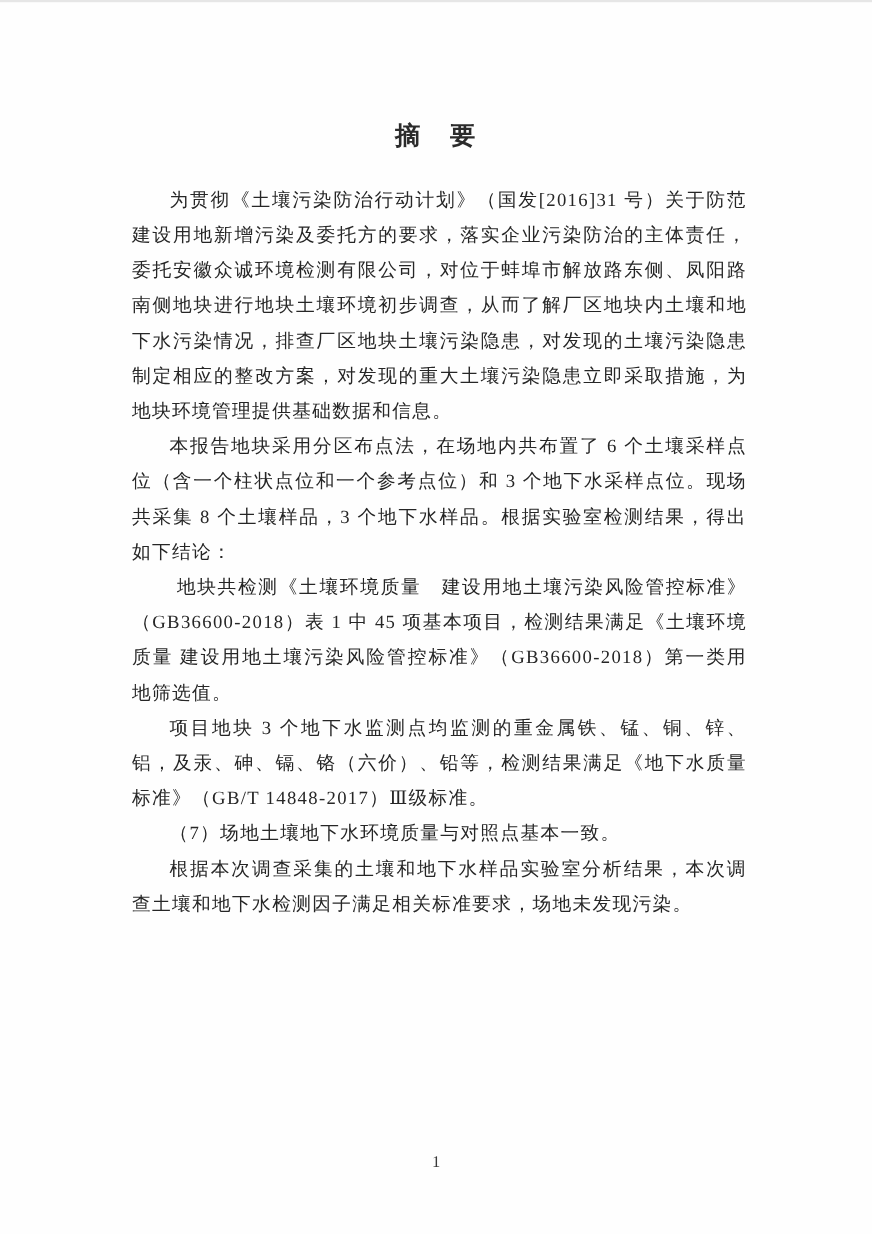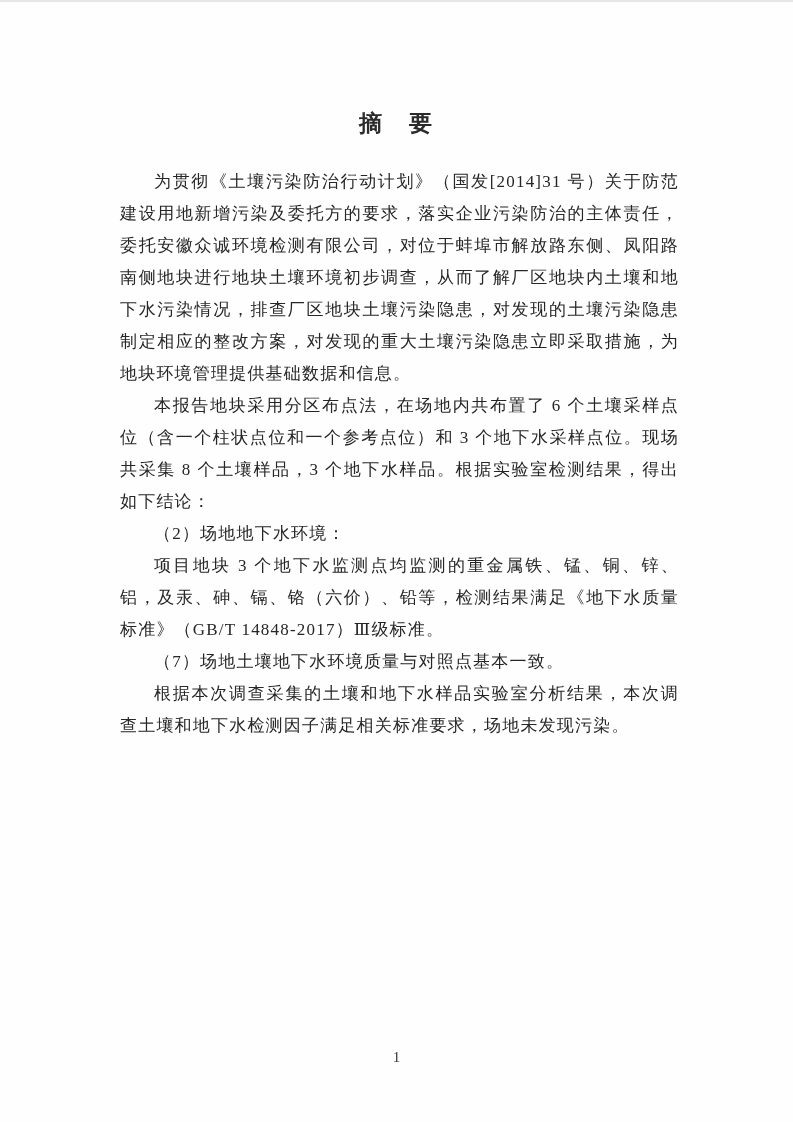--- a/index.html
+++ b/index.html
@@ -59,29 +59,29 @@
 </style>
 </head>
 <body>
 
 <div class="page">
 
   <h1 class="doc-title">摘　要</h1>
 
   <div class="doc-body">
 
-    <p>为贯彻《土壤污染防治行动计划》（国发[2014]31 号）关于防范建设用地新增污染及委托方的要求，落实企业污染防治的主体责任，委托安徽众诚环境检测有限公司，对位于蚌埠市解放路东侧、凤阳路南侧地块进行地块土壤环境初步调查，从而了解厂区地块内土壤和地下水污染情况，排查厂区地块土壤污染隐患，对发现的土壤污染隐患制定相应的整改方案，对发现的重大土壤污染隐患立即采取措施，为地块环境管理提供基础数据和信息。</p>
+    <p>为贯彻《土壤污染防治行动计划》（国发[2016]31 号）关于防范建设用地新增污染及委托方的要求，落实企业污染防治的主体责任，委托安徽众诚环境检测有限公司，对位于蚌埠市解放路东侧、凤阳路南侧地块进行地块土壤环境初步调查，从而了解厂区地块内土壤和地下水污染情况，排查厂区地块土壤污染隐患，对发现的土壤污染隐患制定相应的整改方案，对发现的重大土壤污染隐患立即采取措施，为地块环境管理提供基础数据和信息。</p>
 
 
 
     <p>本报告地块采用分区布点法，在场地内共布置了 6 个土壤采样点位（含一个柱状点位和一个参考点位）和 3 个地下水采样点位。现场共采集 8 个土壤样品，3 个地下水样品。根据实验室检测结果，得出如下结论：</p>
 
 
+    <p class="deep-indent">地块共检测《土壤环境质量　建设用地土壤污染风险管控标准》（GB36600-2018）表 1 中 45 项基本项目，检测结果满足《土壤环境质量 建设用地土壤污染风险管控标准》（GB36600-2018）第一类用地筛选值。</p>
 
-    <p>（2）场地地下水环境：</p>
 
     <p>项目地块 3 个地下水监测点均监测的重金属铁、锰、铜、锌、铝，及汞、砷、镉、铬（六价）、铅等，检测结果满足《地下水质量标准》（GB/T 14848-2017）Ⅲ级标准。</p>
 
     <p>（7）场地土壤地下水环境质量与对照点基本一致。</p>
 
     <p>根据本次调查采集的土壤和地下水样品实验室分析结果，本次调查土壤和地下水检测因子满足相关标准要求，场地未发现污染。</p>
 
   </div>
 
   <div class="page-number">1</div>

